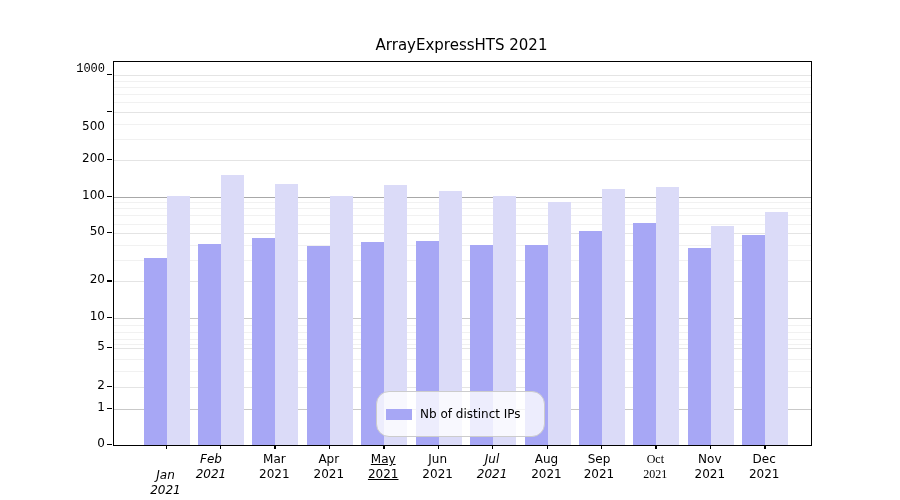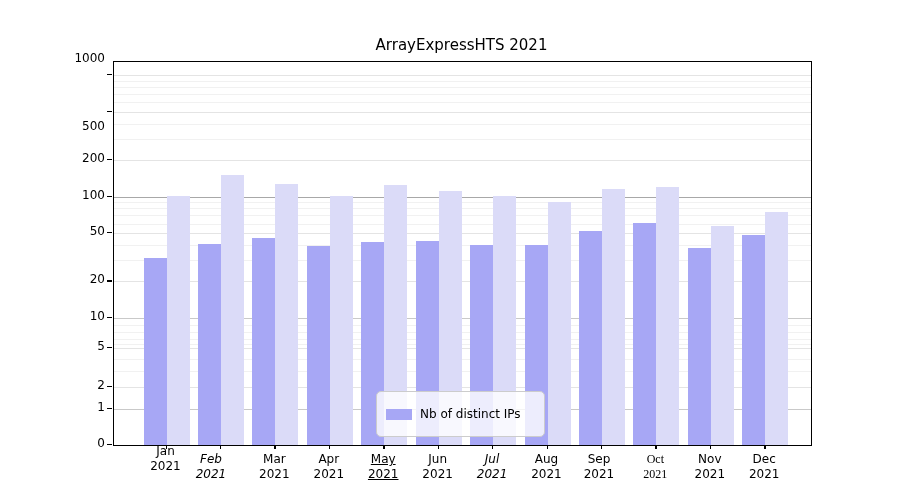--- a/index.html
+++ b/index.html
@@ -25,21 +25,21 @@
   .xtick-mark{position:absolute;width:1.3px;height:4px;background:#000;}
   .ytick-label{
     position:absolute;text-align:right;font-size:12px;color:#000;width:60px;
   }
   .xtick-label{
     position:absolute;text-align:center;font-size:12px;color:#000;width:60px;
     line-height:15px;
   }
   .legend{
     position:absolute;left:376px;top:391px;width:169px;height:46px;
-    background:rgba(255,255,255,0.8);border:1px solid #cccccc;border-radius:5px;
+    background:rgba(255,255,255,0.8);border:1px solid #cccccc;border-radius:13px;
     display:flex;flex-direction:column;justify-content:center;gap:3px;
     padding:16px 0;box-sizing:border-box;
   }
   .legend-row{display:flex;align-items:center;gap:8px;padding-left:9px;}
   .legend-swatch{width:26px;height:11px;flex:0 0 auto;}
   .legend-label{font-size:12px;color:#000;white-space:nowrap;}
 </style>
 </head>
 <body>
 
@@ -97,21 +97,21 @@
       <div class="bar" style="left: 519.37px; top: 160.739px; width: 23px; height: 222.261px; background: rgb(167, 167, 245);"></div>
       <div class="bar" style="left: 542.37px; top: 125.095px; width: 23px; height: 257.905px; background: rgb(219, 219, 248);"></div>
       <div class="bar" style="left: 573.8px; top: 185.672px; width: 23px; height: 197.328px; background: rgb(167, 167, 245);"></div>
       <div class="bar" style="left: 596.8px; top: 164.312px; width: 23px; height: 218.688px; background: rgb(219, 219, 248);"></div>
       <div class="bar" style="left: 628.23px; top: 173.365px; width: 23px; height: 209.635px; background: rgb(167, 167, 245);"></div>
       <div class="bar" style="left: 651.23px; top: 149.855px; width: 23px; height: 233.145px; background: rgb(219, 219, 248);"></div>
     </div>
 
   <div id="decor">
       <div class="ytick-mark" style="position: absolute; left: 107px; top: 73.5px;"></div>
-      <div class="ytick-label" style="left: 45px; top: 51px;">1000</div>
+      <div class="ytick-label" style="left: 45px; top: 62px; font-family: Liberation Mono, monospace;">1000</div>
       <div class="ytick-mark" style="position: absolute; left: 107px; top: 110.5px;"></div>
       <div class="ytick-label" style="left: 45px; top: 102.5px; margin-top: 16px;">500</div>
       <div class="ytick-mark" style="position: absolute; left: 107px; top: 158.5px;"></div>
       <div class="ytick-label" style="left: 45px; top: 150.5px;">200</div>
       <div class="ytick-mark" style="position: absolute; left: 107px; top: 195.7px;"></div>
       <div class="ytick-label" style="left: 45px; top: 187.7px;">100</div>
       <div class="ytick-mark" style="position: absolute; left: 107px; top: 232.2px;"></div>
       <div class="ytick-label" style="left: 45px; top: 224.2px;">50</div>
       <div class="ytick-mark" style="position: absolute; left: 107px; top: 280.4px;"></div>
       <div class="ytick-label" style="left: 45px; top: 272.4px;">20</div>
@@ -119,21 +119,21 @@
       <div class="ytick-label" style="left: 45px; top: 309px;">10</div>
       <div class="ytick-mark" style="position: absolute; left: 107px; top: 347px;"></div>
       <div class="ytick-label" style="left: 45px; top: 339px;">5</div>
       <div class="ytick-mark" style="position: absolute; left: 107px; top: 385.5px;"></div>
       <div class="ytick-label" style="left: 45px; top: 377.5px;">2</div>
       <div class="ytick-mark" style="position: absolute; left: 107px; top: 408px;"></div>
       <div class="ytick-label" style="left: 45px; top: 400px;">1</div>
       <div class="ytick-mark" style="position: absolute; left: 107px; top: 444px;"></div>
       <div class="ytick-label" style="left: 45px; top: 436px;">0</div>
       <div class="xtick-mark" style="position: absolute; left: 165.5px; top: 445px;"></div>
-      <div class="xtick-label" style="left: 135.5px; top: 444px;">
+      <div class="xtick-label" style="left: 135.5px; top: 468px; font-style: italic;">
         <div>Jan</div>
         <div>2021</div>
       </div>
       <div class="xtick-mark" style="position: absolute; left: 219.93px; top: 445px;"></div>
       <div class="xtick-label" style="left: 181px; top: 452px; font-style: italic;">
         <div>Feb</div>
         <div>2021</div>
       </div>
       <div class="xtick-mark" style="position: absolute; left: 274.36px; top: 445px;"></div>
       <div class="xtick-label" style="left: 244.36px; top: 452px;">

